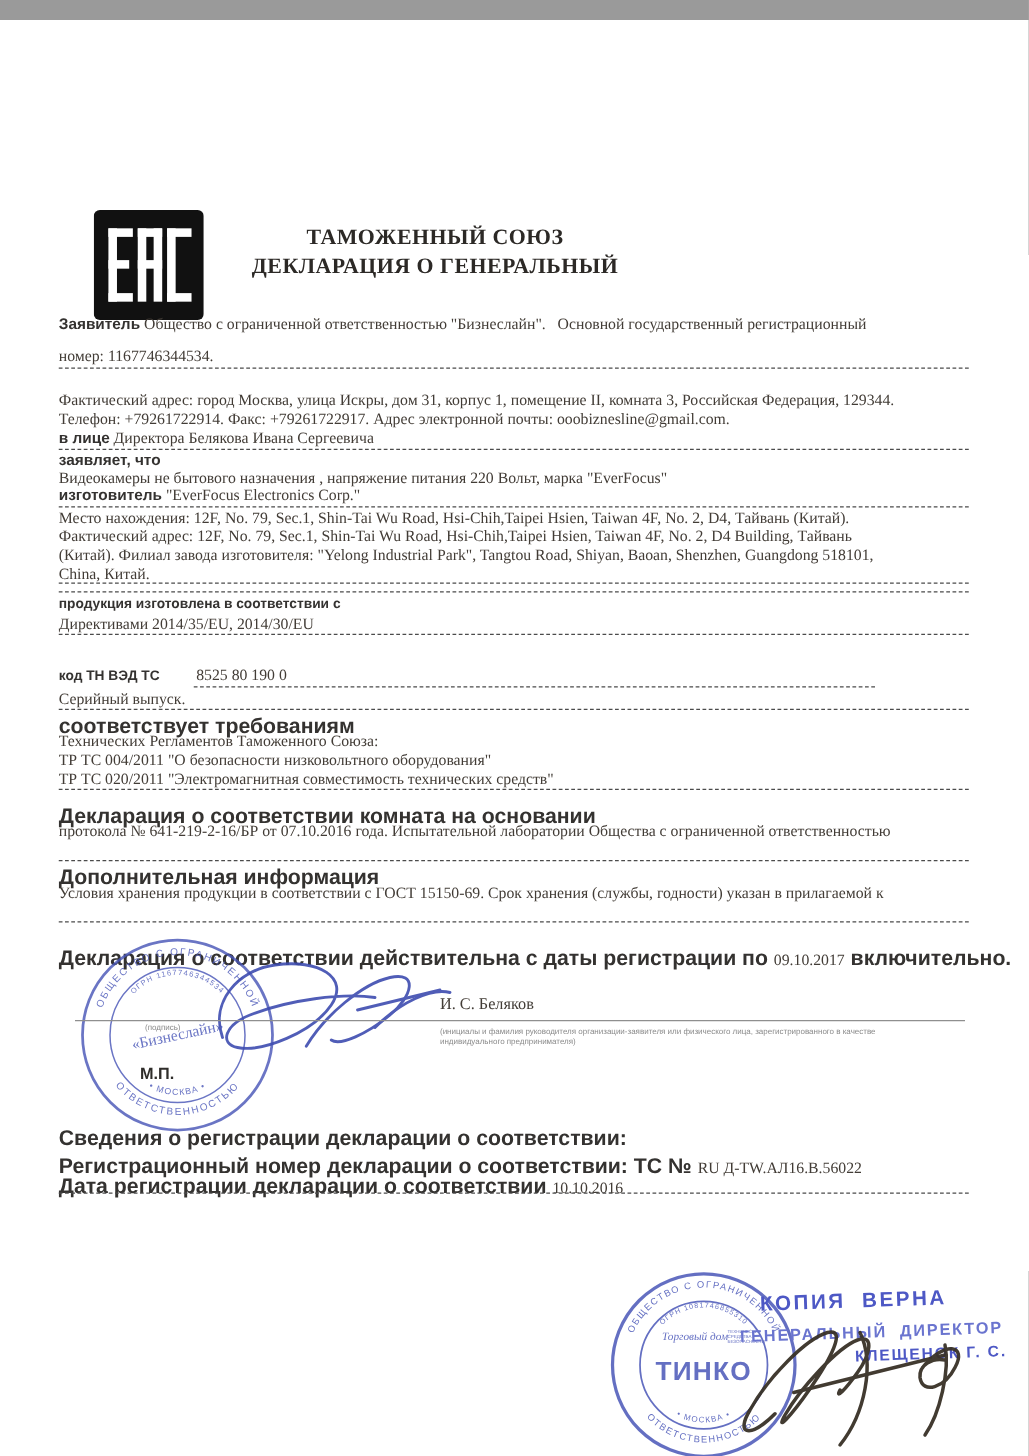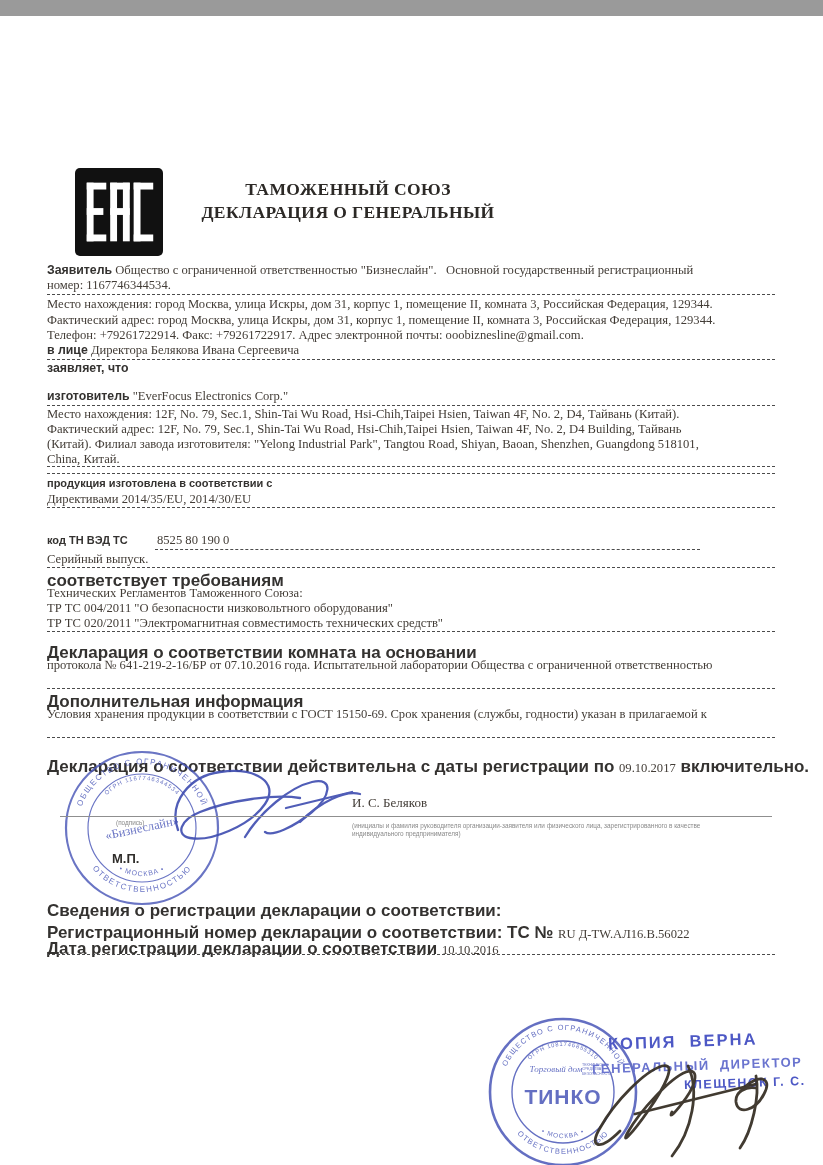--- a/index.html
+++ b/index.html
@@ -52,30 +52,30 @@
       <rect x="60" y="15" width="20" height="7" fill="#ffffff"></rect>
       <rect x="60" y="68" width="20" height="7" fill="#ffffff"></rect>
     </svg>
   </div>
 
   <div class="title">
     <div>ТАМОЖЕННЫЙ СОЮЗ</div>
     <div>ДЕКЛАРАЦИЯ О ГЕНЕРАЛЬНЫЙ</div>
   </div>
 
-  <div class="line" style="top:247px"><span class="b">Заявитель</span><span class="ser"> Общество с ограниченной ответственностью "Бизнеслайн".   Основной государственный регистрационный</span></div>
+  <div class="line" style="top:236px"><span class="b">Заявитель</span><span class="ser"> Общество с ограниченной ответственностью "Бизнеслайн".   Основной государственный регистрационный</span></div>
   <div class="line" style="top:262px">номер: 1167746344534.</div>
   <div class="dash" style="top:278px"></div>
-  <div class="line" style="top:281px">Место нахождения: город Москва, улица Искры, дом 31, корпус 1, помещение II, комната 3, Российская Федерация, 129344.</div>
   <div class="line" style="top:297px">Фактический адрес: город Москва, улица Искры, дом 31, корпус 1, помещение II, комната 3, Российская Федерация, 129344.</div>
   <div class="line" style="top:312px">Телефон: +79261722914. Факс: +79261722917. Адрес электронной почты: ooobiznesline@gmail.com.</div>
   <div class="line" style="top:327px"><span class="b">в лице</span><span class="ser"> Директора Белякова Ивана Сергеевича</span></div>
   <div class="dash" style="top:343px"></div>
 
   <div class="line b" style="top:345px">заявляет, что</div>
+  <div class="line" style="top:359px">Видеокамеры не бытового назначения , напряжение питания 220 Вольт, марка "EverFocus"</div>
   <div class="line" style="top:373px"><span class="b">изготовитель</span><span class="ser"> "EverFocus Electronics Corp."</span></div>
   <div class="dash" style="top:389px"></div>
   <div class="line" style="top:391px">Место нахождения: 12F, No. 79, Sec.1, Shin-Tai Wu Road, Hsi-Chih,Taipei Hsien, Taiwan 4F, No. 2, D4, Тайвань (Китай).</div>
   <div class="line" style="top:406px">Фактический адрес: 12F, No. 79, Sec.1, Shin-Tai Wu Road, Hsi-Chih,Taipei Hsien, Taiwan 4F, No. 2, D4 Building, Тайвань</div>
   <div class="line" style="top:421px">(Китай). Филиал завода изготовителя: "Yelong Industrial Park", Tangtou Road, Shiyan, Baoan, Shenzhen, Guangdong 518101,</div>
   <div class="line" style="top:436px">China, Китай.</div>
   <div class="dash" style="top:450px"></div>
   <div class="dash" style="top:457px"></div>
 
   <div class="line b b11" style="top:461px">продукция изготовлена в соответствии с</div>

